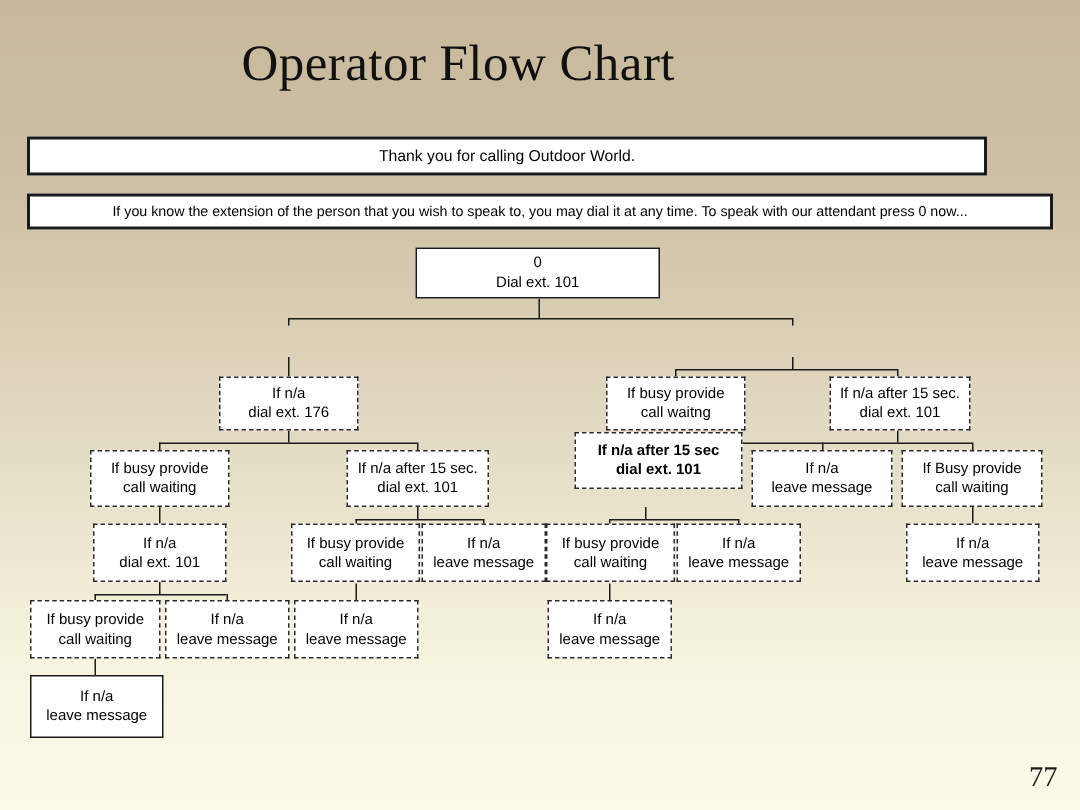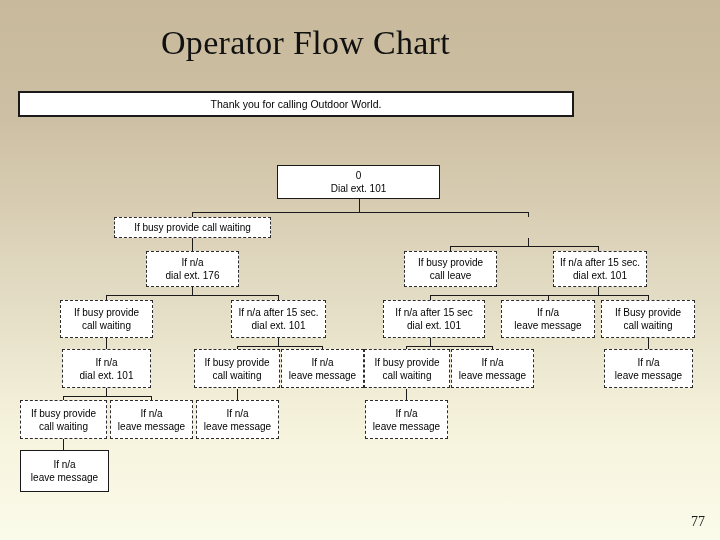--- a/index.html
+++ b/index.html
@@ -40,21 +40,21 @@
     color: #000000;
     display: flex;
     align-items: center;
     justify-content: center;
     white-space: nowrap;
     overflow: hidden;
   }
   #banner-1 {
     left: 18px;
     top: 91px;
-    width: 556px;
+    width: 640px;
     height: 26px;
   }
   #banner-2 {
     left: 18px;
     top: 129px;
     width: 684px;
     height: 24px;
     border-width: 2px;
     font-size: 9.5px;
   }
@@ -86,35 +86,38 @@
     background: #1a1a1a;
     z-index: 1;
   }
   .conn.h { height: 1px; }
   .conn.v { width: 1px; }
   #page-number {
     position: absolute;
     right: 15px;
     bottom: 10px;
     font-family: "Liberation Serif", serif;
-    font-size: 14px;
+    font-size: 19px;
     color: #1a1a1a;
   }
 </style>
 </head>
 <body>
 
 <div id="slide">
 
   <div id="title">Operator Flow Chart</div>
 
   <div class="banner" id="banner-1">
     <span>Thank you for calling Outdoor World.</span>
   </div>
 
+  <div class="banner" id="banner-2">
+    <span>If you know the extension of the person that you wish to speak to, you may dial it at any time. To speak with our attendant press 0 now...</span>
+  </div>
 
   <div class="conn v" style="left:359px; top:199px; height:13px;"></div>
 
   <div class="conn h" style="left:192px; top:212px; width:336px;"></div>
   <div class="conn v" style="left:192px; top:212px; height:5px;"></div>
   <div class="conn v" style="left:528px; top:212px; height:5px;"></div>
 
   <div class="conn v" style="left:192px; top:238px; height:13px;"></div>
 
   <div class="conn v" style="left:192px; top:287px; height:8px;"></div>
@@ -156,51 +159,48 @@
 
   <div class="conn v" style="left:406px; top:389px; height:11px;"></div>
 
   <div class="conn v" style="left:648px; top:338px; height:11px;"></div>
 
   <div class="node solid" style="left:277px; top:165px; width:163px; height:34px;">
     <span class="ln">0</span>
     <span class="ln">Dial ext. 101</span>
   </div>
 
-  <div class="node" style="left:114px; top:217px; width:157px; height:21px;">
-    <span class="ln">If busy provide call waiting</span>
-  </div>
 
 
   <div class="node" style="left:146px; top:251px; width:93px; height:36px;">
     <span class="ln">If n/a</span>
     <span class="ln">dial ext. 176</span>
   </div>
 
   <div class="node" style="left:404px; top:251px; width:93px; height:36px;">
     <span class="ln">If busy provide</span>
-    <span class="ln">call leave</span>
+    <span class="ln">call waitng</span>
   </div>
 
   <div class="node" style="left:553px; top:251px; width:94px; height:36px;">
     <span class="ln">If n/a after 15 sec.</span>
     <span class="ln">dial ext. 101</span>
   </div>
 
   <div class="node" style="left:60px; top:300px; width:93px; height:38px;">
     <span class="ln">If busy provide</span>
     <span class="ln">call waiting</span>
   </div>
 
   <div class="node" style="left:231px; top:300px; width:95px; height:38px;">
     <span class="ln">If n/a after 15 sec.</span>
     <span class="ln">dial ext. 101</span>
   </div>
 
-  <div class="node" style="left:383px; top:300px; width:102px; height:38px;">
+  <div class="node" style="left:383px; top:288px; width:112px; height:38px;font-weight:bold;">
     <span class="ln">If n/a after 15 sec</span>
     <span class="ln">dial ext. 101</span>
   </div>
 
   <div class="node" style="left:501px; top:300px; width:94px; height:38px;">
     <span class="ln">If n/a</span>
     <span class="ln">leave message</span>
   </div>
 
   <div class="node" style="left:601px; top:300px; width:94px; height:38px;">

